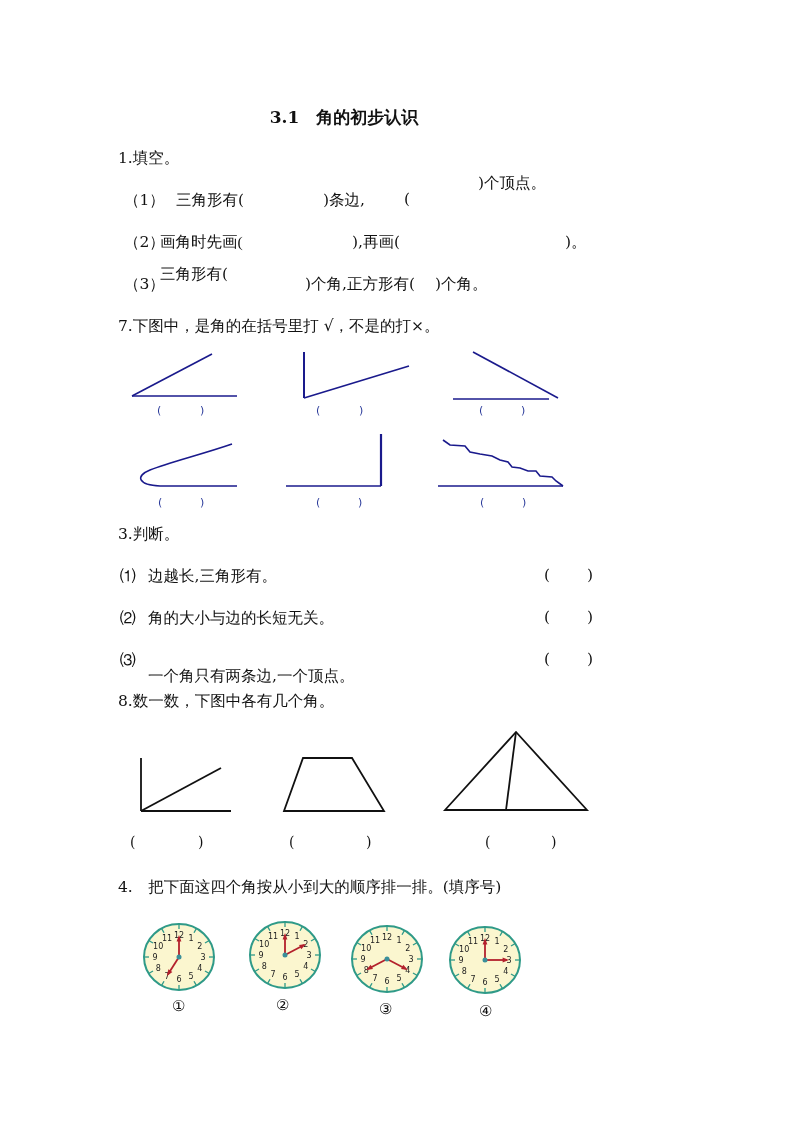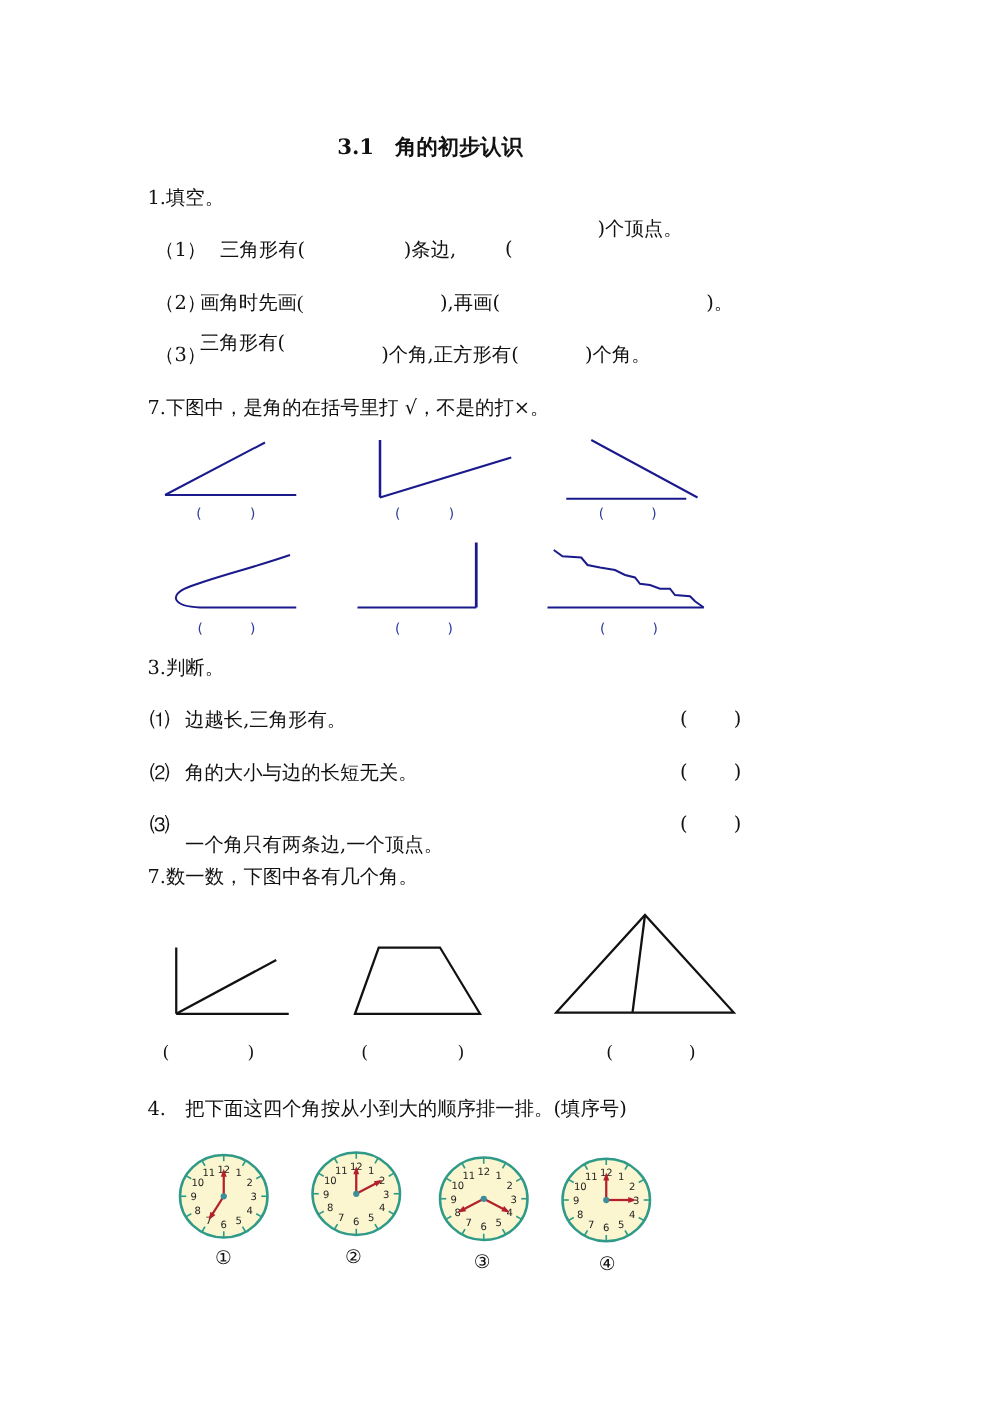--- a/index.html
+++ b/index.html
@@ -28,21 +28,21 @@
 <div class="abs sub" style="left:478px;top:173px;">)个顶点。</div>
 
 <div class="abs sub" style="left:124px;top:232px;">（2）</div>
 <div class="abs sub" style="left:160px;top:232px;font-family:Liberation Serif, serif;">画角时先画(</div>
 <div class="abs sub" style="left:352px;top:232px;text-align:right;">),再画(</div>
 <div class="abs sub" style="left:565px;top:232px;">)。</div>
 
 <div class="abs sub" style="left:124px;top:274px;">（3）</div>
 <div class="abs sub" style="left:160px;top:264px;">三角形有(</div>
 <div class="abs sub" style="left:262px;top:274px;margin-left:43px;">)个角,正方形有(</div>
-<div class="abs sub" style="left:435px;top:274px;margin-left:33px;">)个角。</div>
+<div class="abs sub" style="left:435px;top:274px;">)个角。</div>
 
 <div class="abs q" style="left:118px;top:316px;">7.下图中，是角的在括号里打 √，不是的打×。</div>
 
 <svg width="793" height="1122">
   <g stroke="#1a1a8c" stroke-width="1.6" fill="none">
 
     <g>
       <line x1="132" y1="396" x2="212" y2="354"></line>
       <line x1="132" y1="396" x2="237" y2="396"></line>
     </g>
@@ -96,21 +96,21 @@
 <div class="abs sub" style="left:120px;top:608px;">⑵</div>
 <div class="abs sub" style="left:148px;top:608px;">角的大小与边的长短无关。</div>
 <div class="abs sub" style="left:544px;top:608px;">(</div>
 <div class="abs sub" style="left:587px;top:608px;">)</div>
 
 <div class="abs sub" style="left:120px;top:650px;">⑶</div>
 <div class="abs sub" style="left:148px;top:666px;">一个角只有两条边,一个顶点。</div>
 <div class="abs sub" style="left:544px;top:650px;">(</div>
 <div class="abs sub" style="left:587px;top:650px;">)</div>
 
-<div class="abs q" style="left:118px;top:691px;">7.数一数，下图中各有几个角。</div>
+<div class="abs q" style="left:118px;top:691px;">8.数一数，下图中各有几个角。</div>
 
 <svg width="793" height="1122">
   <g stroke="#111" stroke-width="1.8" fill="none">
     <g>
       <line x1="141" y1="758" x2="141" y2="811"></line>
       <line x1="141" y1="811" x2="231" y2="811"></line>
       <line x1="141" y1="811" x2="221" y2="768"></line>
     </g>
     <g>
       <polygon points="284,811 303,758 352,758 384,811"></polygon>

